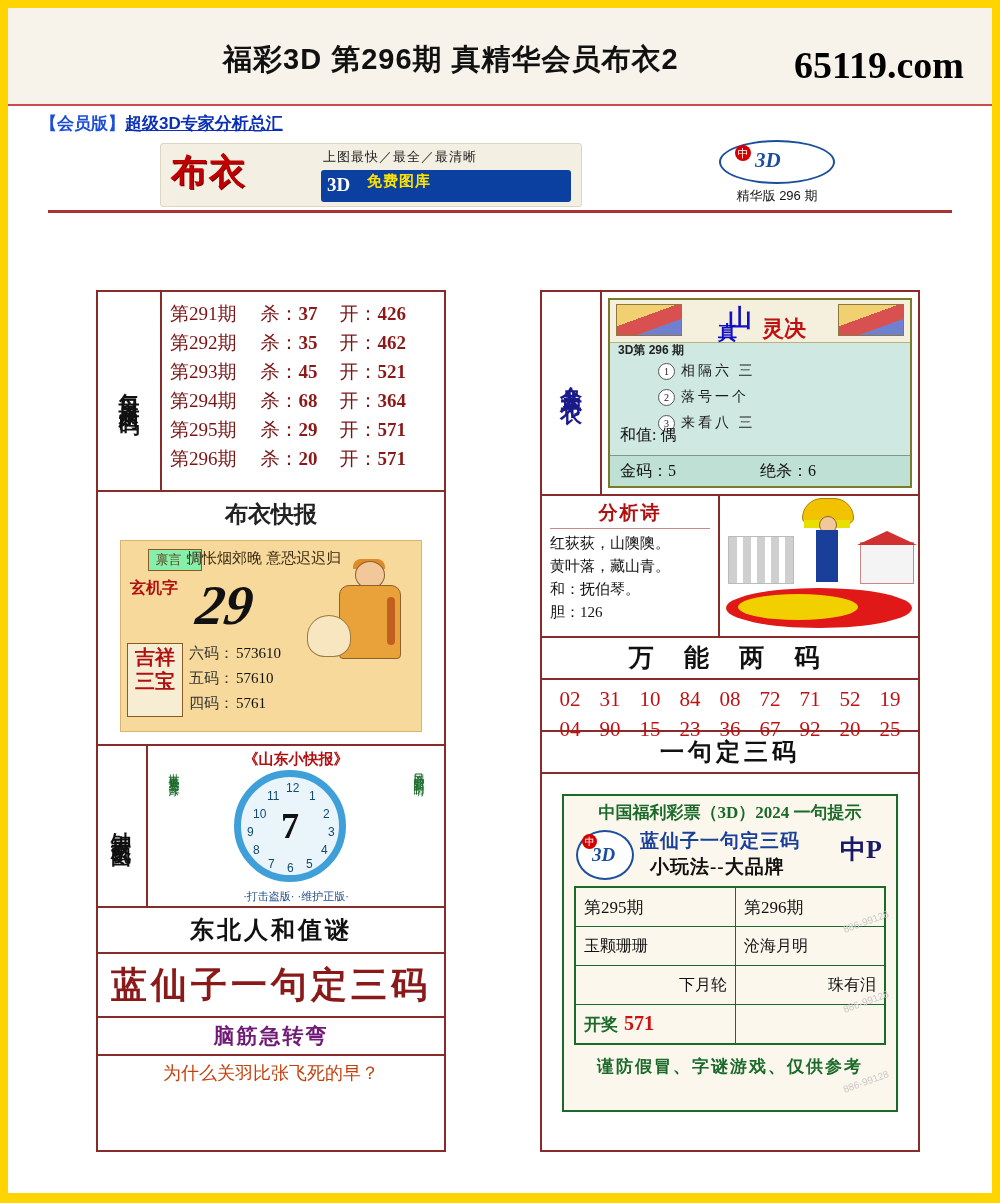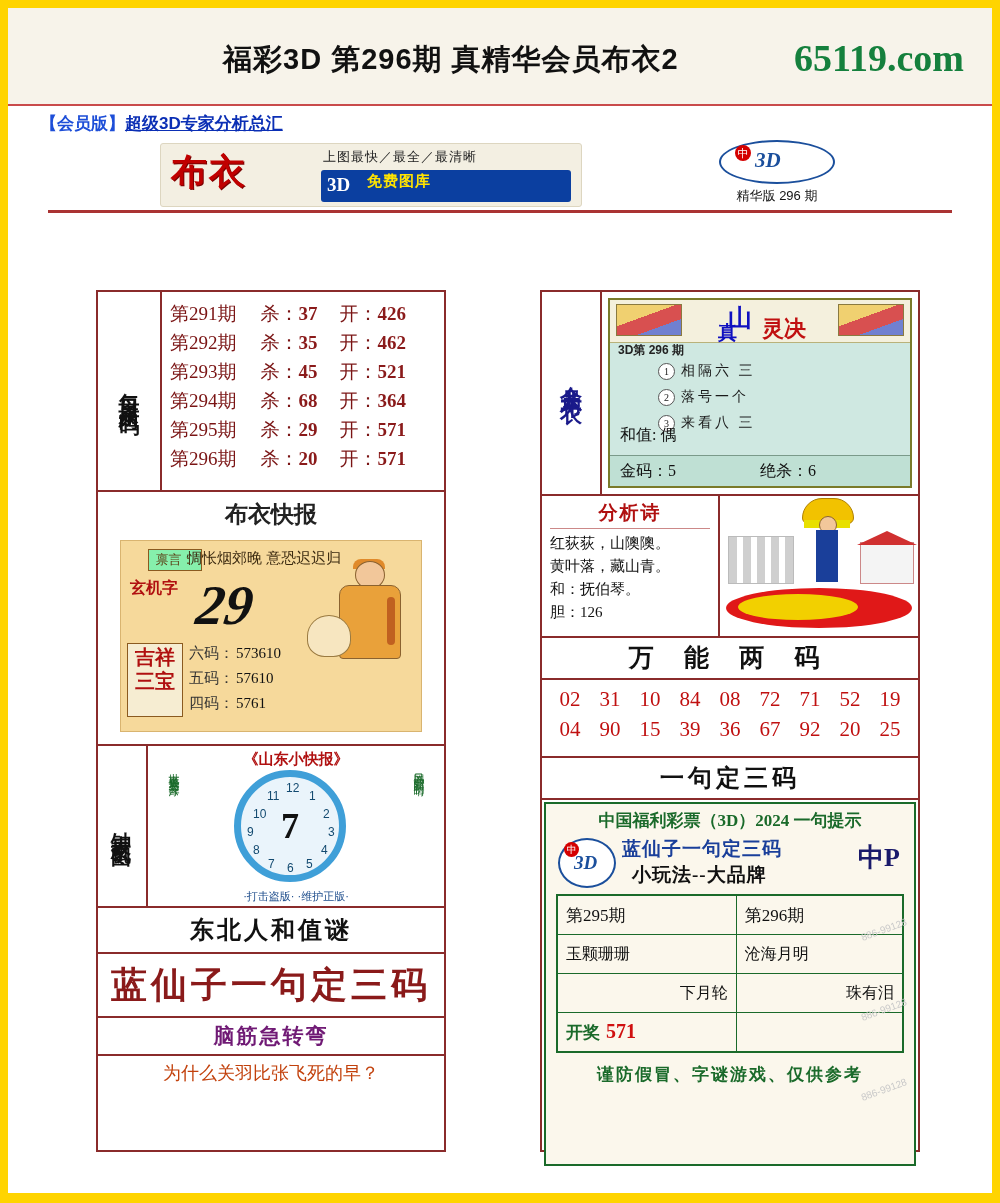--- a/index.html
+++ b/index.html
@@ -47,24 +47,24 @@
     position: absolute;
     left: 215px; top: 32px;
     font-size: 29px;
     font-weight: bold;
     color: #111;
     letter-spacing: 1px;
     white-space: nowrap;
   }
   .header-site {
     position: absolute;
-    right: 28px; top: 28px;
+    right: 28px; top: 35px;
     font-size: 38px;
     font-weight: bold;
-    color: #15803d;
+    color: #000000;
     font-family: "Liberation Serif", serif;
   }
   .subheader {
     position: absolute;
     left: 40px; top: 104px;
     font-size: 17px;
     white-space: nowrap;
   }
   .subheader .vip { color: #1d4ed8; font-weight: bold; }
   .subheader .lnk { color: #0b2fb5; text-decoration: underline; font-weight: bold; }
@@ -597,21 +597,21 @@
     text-align: center;
     line-height: 40px;
     font-family: "Liberation Serif", serif;
     font-size: 25px;
     font-weight: bold;
     color: #111;
     letter-spacing: 12px;
     border-bottom: 2px solid #8a2b2b;
   }
   .wan-rows {
-    height: 78px;
+    height: 52px;
     border-bottom: 2px solid #8a2b2b;
     padding-top: 4px;
     box-sizing: border-box;
   }
   .wan-row {
     display: flex;
     justify-content: space-around;
     font-family: "Liberation Serif", serif;
     font-size: 21px;
     color: #c01010;
@@ -626,22 +626,22 @@
     line-height: 40px;
     font-family: "Liberation Serif", serif;
     font-size: 24px;
     font-weight: bold;
     color: #111;
     letter-spacing: 4px;
     border-bottom: 2px solid #8a2b2b;
   }
   .yiju-card {
     position: relative;
-    margin: 2px;
-    height: 364px;
+    margin: 20px;
+    height: 318px;
     border: 2px solid #1a6a2a;
     background: #fbf7ec;
     box-sizing: border-box;
   }
   .yiju-card .hd {
     text-align: center;
     font-family: "Liberation Serif", serif;
     font-size: 17px;
     font-weight: bold;
     color: #1a6a2a;
@@ -900,21 +900,21 @@
           <span>08</span>
           <span>72</span>
           <span>71</span>
           <span>52</span>
           <span>19</span>
         </div>
         <div class="wan-row">
           <span>04</span>
           <span>90</span>
           <span>15</span>
-          <span>39</span>
+          <span>23</span>
           <span>36</span>
           <span>67</span>
           <span>92</span>
           <span>20</span>
           <span>25</span>
         </div>
       </div>
 
       <div class="yiju-title">一句定三码</div>
       <div class="yiju-card">

